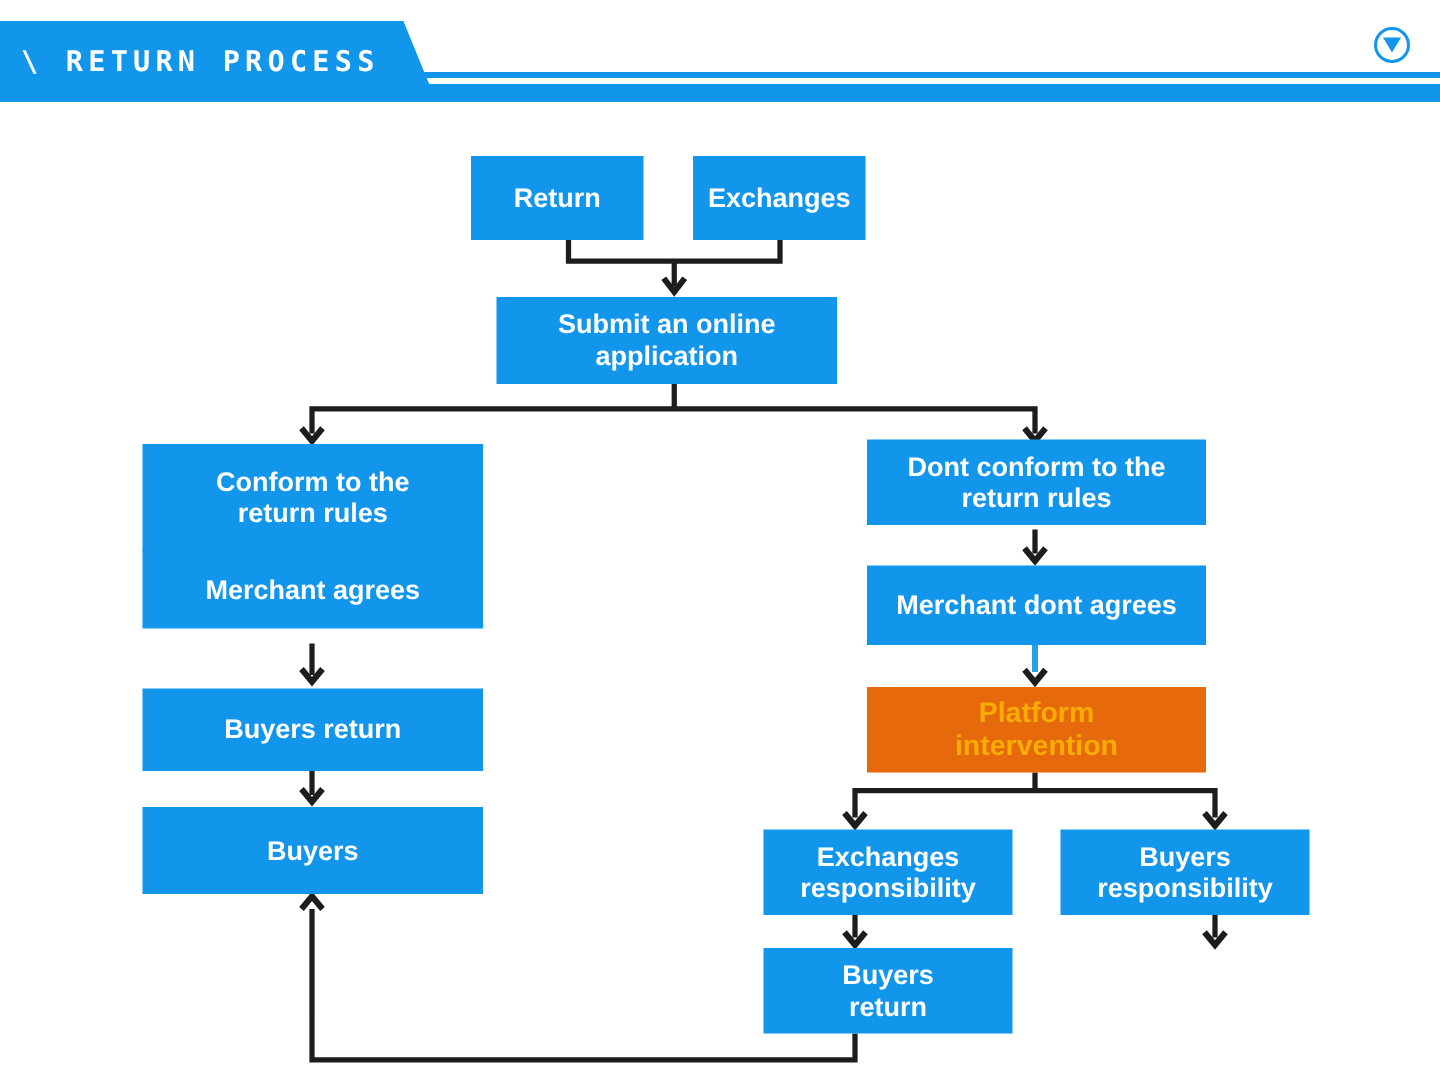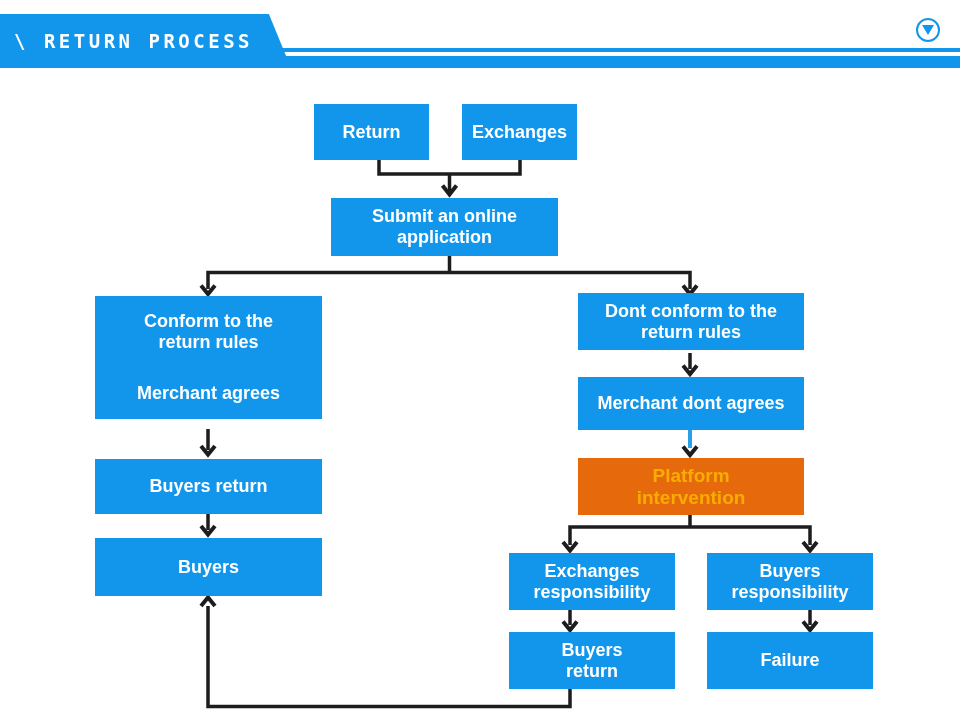--- a/index.html
+++ b/index.html
@@ -139,17 +139,14 @@
 responsibility</span>
   </div>
   <div class="node" style="left:707px;top:553px;width:166px;height:57px;">
     <span>Buyers
 responsibility</span>
   </div>
   <div class="node" style="left:509px;top:632px;width:166px;height:57px;">
     <span>Buyers
 return</span>
   </div>
-  <div class="node" style="left:707px;top:632px;width:166px;height:57px;">
-    <span>Failure</span>
-  </div>
 
 </div>
 
 </body></html>

